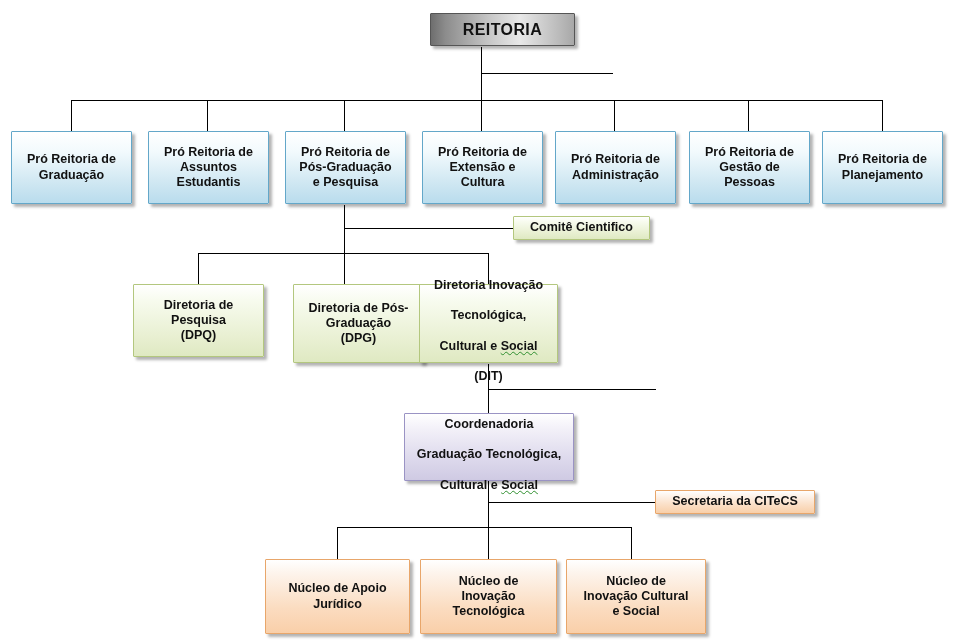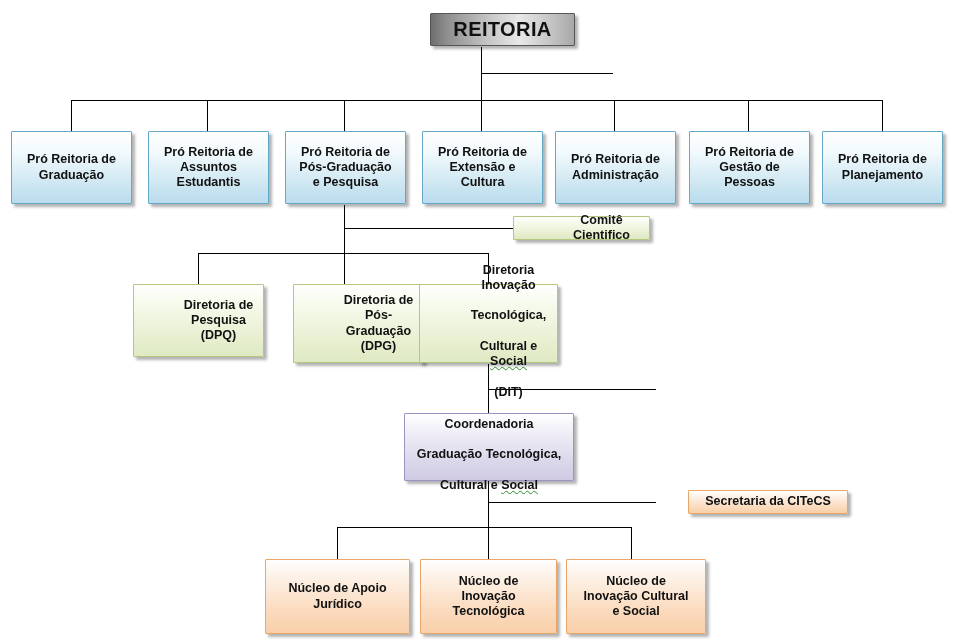--- a/index.html
+++ b/index.html
@@ -48,21 +48,21 @@
     white-space: pre-line;
     padding: 0 3px;
   }
 
   
   .n-root {
     background: linear-gradient(to right,
         #6e6e6e 0%, #8c8c8c 10%, #c9c9c9 42%,
         #e8e8e8 62%, #bdbdbd 88%, #a8a8a8 100%);
     border-color: #555555;
-    font-size: 20px;
+    font-size: 16px;
     letter-spacing: .4px;
     border-radius: 1px;
   }
   .n-gray {
     background: linear-gradient(to right,
         #6e6e6e 0%, #909090 12%, #cccccc 45%,
         #ebebeb 66%, #bcbcbc 90%, #9e9e9e 100%);
     border-color: #555555;
     font-size: 12px;
     border-radius: 1px;
@@ -75,21 +75,20 @@
     font-size: 12.5px;
     border-radius: 1px;
   }
 
   
   .n-green {
     background: linear-gradient(to bottom, #ffffff 0%, #f7fbee 22%, #e9f0d3 70%, #dfe9c2 100%);
     border-color: #b3c77e;
     font-size: 12.5px;
     border-radius: 1px;
-    padding-left: 40px;
   }
 
   
   .n-purple {
     background: linear-gradient(to bottom, #ffffff 0%, #f4f2f9 20%, #ddd9ec 68%, #cfcae3 100%);
     border-color: #9a93c4;
     font-size: 12.5px;
     border-radius: 1px;
   }
 
@@ -98,21 +97,20 @@
     background: linear-gradient(to bottom, #ffffff 0%, #fdf4ec 18%, #fbdcc0 66%, #f9cfa9 100%);
     border-color: #e8a66a;
     font-size: 12.5px;
     border-radius: 1px;
   }
   .n-orange-strip {
     background: linear-gradient(to bottom, #ffffff 0%, #fef7f1 14%, #fbe0c8 60%, #f8cfa9 100%);
     border-color: #e8a66a;
     font-size: 12.5px;
     border-radius: 1px;
-    margin-left: 33px;
   }
 
   
   .sq {
     text-decoration: underline;
     text-decoration-color: #2f8f2f;
     text-decoration-style: wavy;
     text-decoration-thickness: 1px;
     text-underline-offset: 1px;
   }

